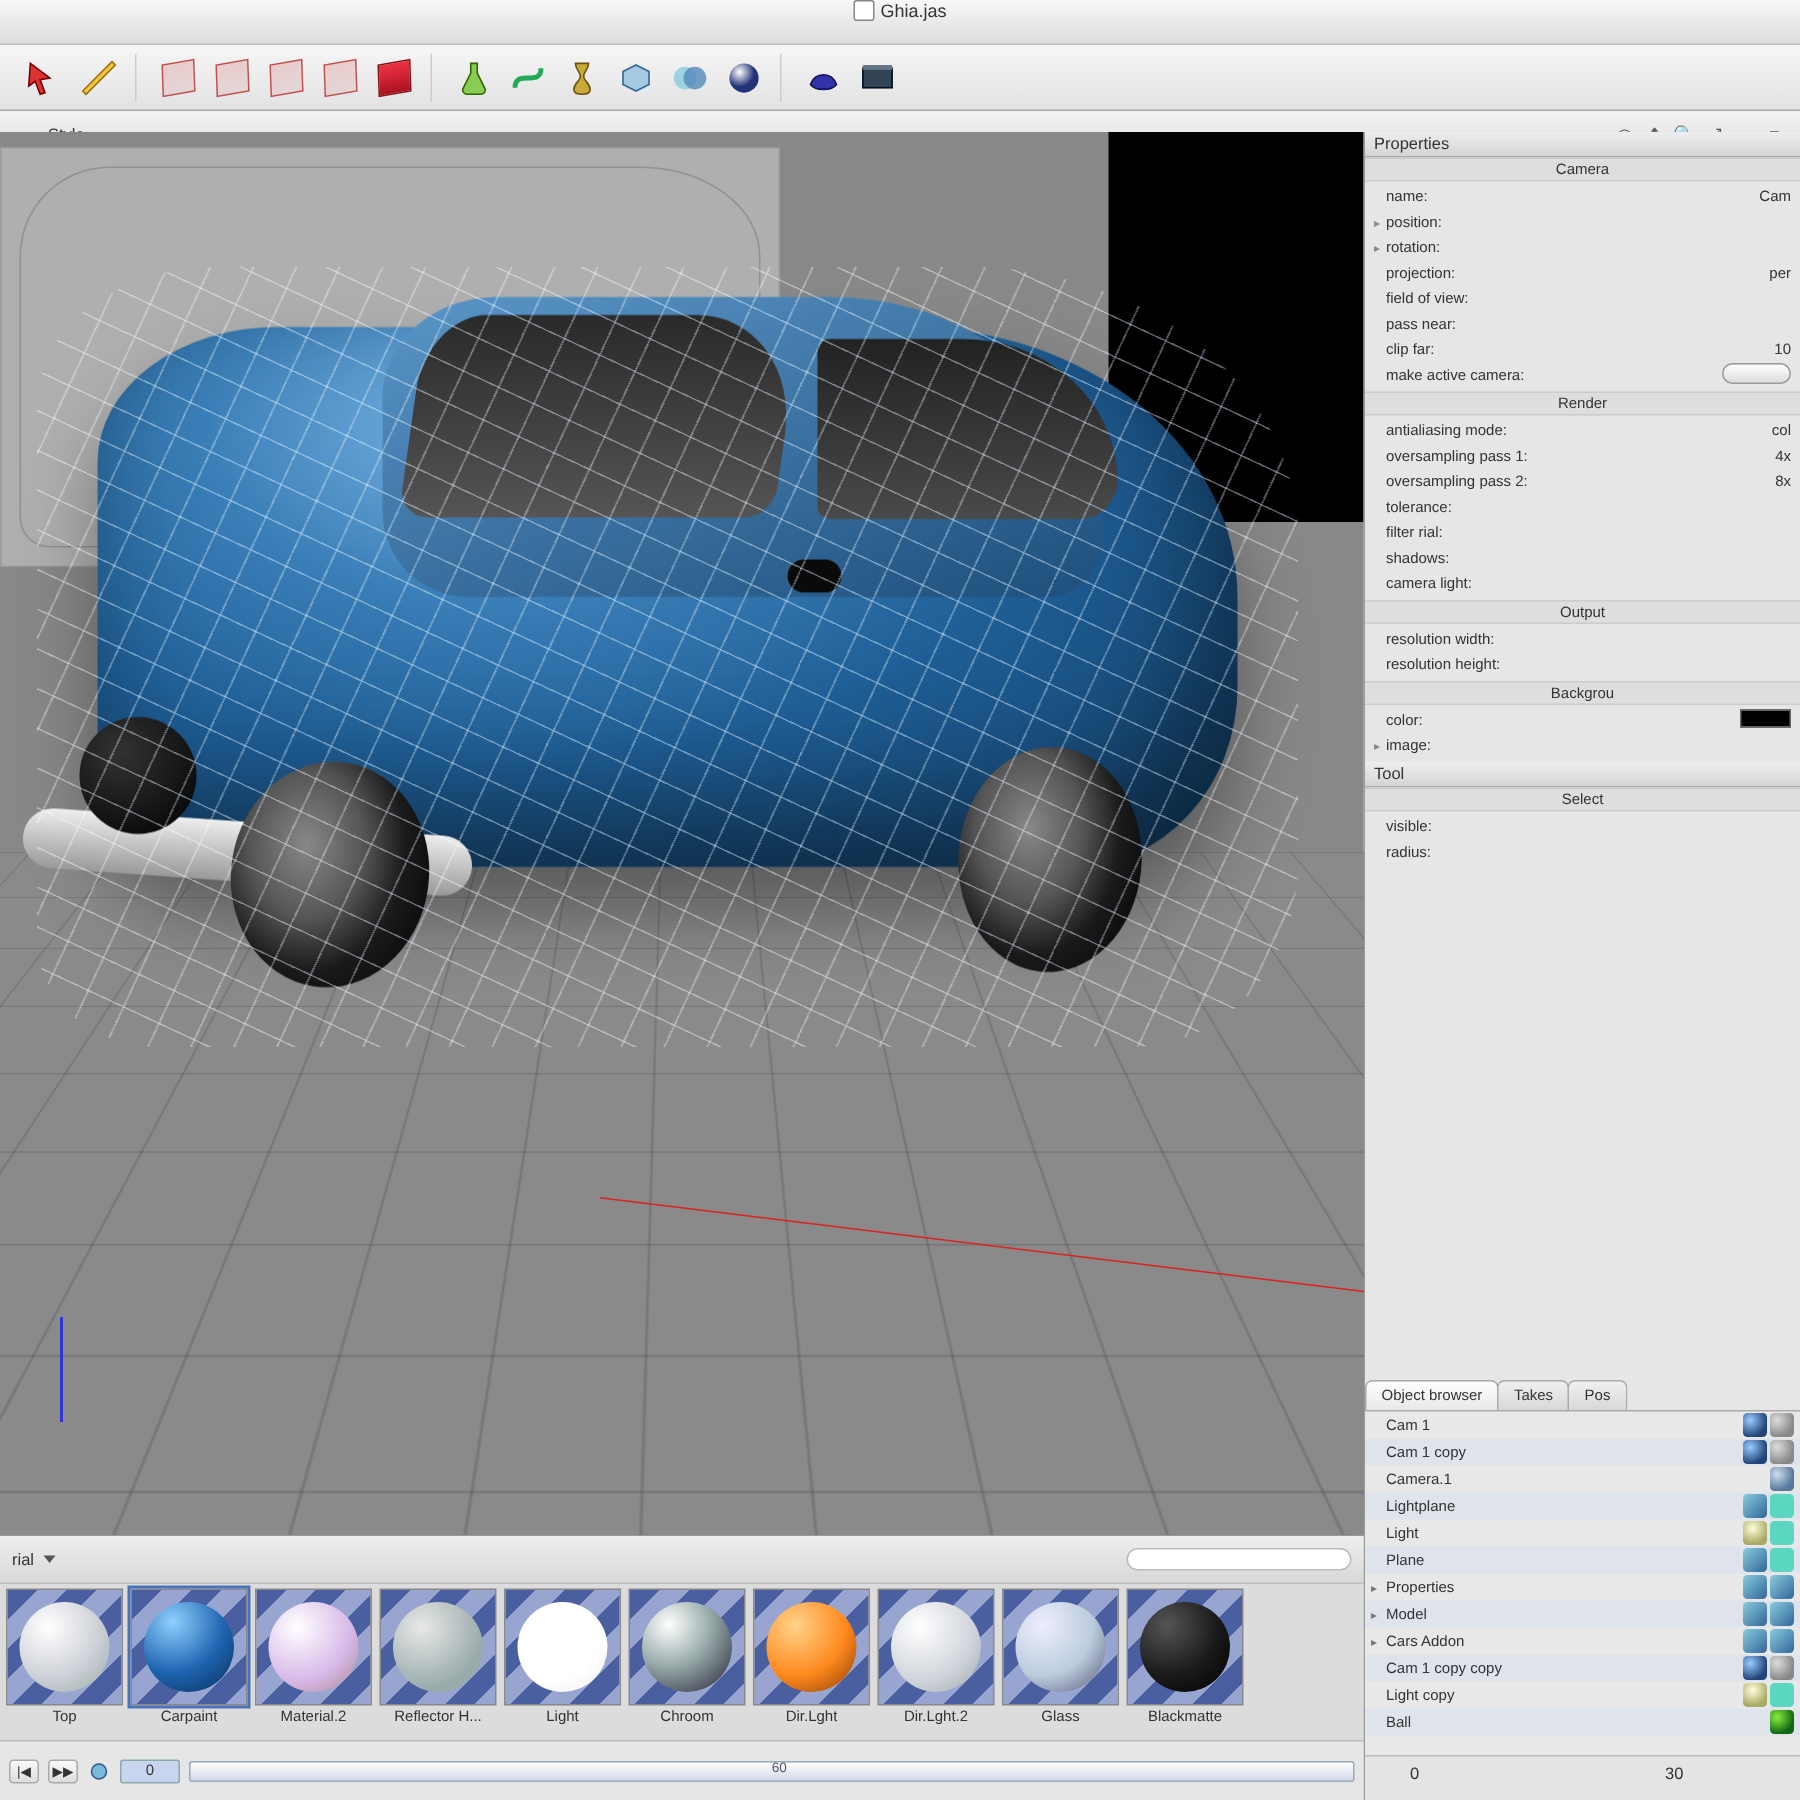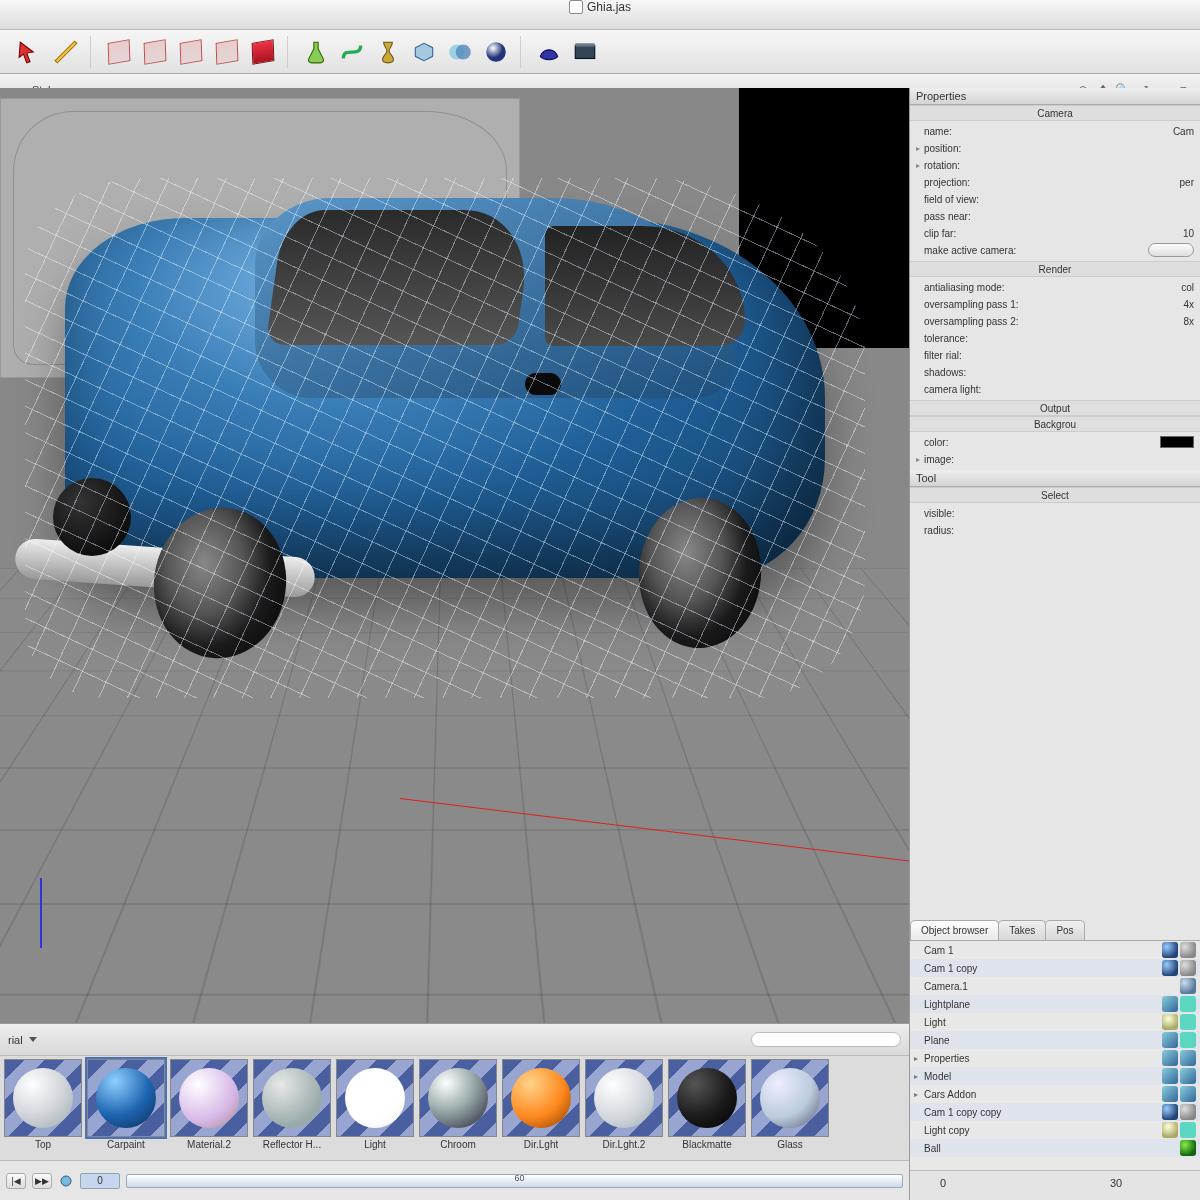--- a/index.html
+++ b/index.html
@@ -300,29 +300,29 @@
           <div class="lbl">Dir.Lght</div>
         </div>
         <div class="mat">
           <div class="sw">
             <div class="ball" style="background:radial-gradient(circle at 32% 28%,#fff,#d0d4da 60%,#9aa 100%)"></div>
           </div>
           <div class="lbl">Dir.Lght.2</div>
         </div>
         <div class="mat">
           <div class="sw">
+            <div class="ball" style="background:radial-gradient(circle at 30% 26%,#eef,#bcd 55%,#557 100%)"></div>
+          </div>
+          <div class="lbl">Glass</div>
+        </div>
+        <div class="mat">
+          <div class="sw">
             <div class="ball" style="background:radial-gradient(circle at 30% 26%,#555,#1a1a1a 55%,#000 100%)"></div>
           </div>
           <div class="lbl">Blackmatte</div>
-        </div>
-        <div class="mat">
-          <div class="sw">
-            <div class="ball" style="background:radial-gradient(circle at 30% 26%,#eef,#bcd 55%,#557 100%)"></div>
-          </div>
-          <div class="lbl">Glass</div>
         </div>
       </div>
 
     <div class="timeline">
       <div class="tbtn2">|◀</div>
       <div class="tbtn2">▶▶</div>
       <svg width="16" height="16">
           <circle cx="8" cy="8" r="5" fill="#7bd" stroke="#358"></circle>
         </svg>
       <div class="timefield">0</div>
@@ -409,20 +409,32 @@
           <span class="k">shadows:</span>
           <span class="v"></span>
         </div>
         <div class="prop">
           <span class="disclose"></span>
           <span class="k">camera light:</span>
           <span class="v"></span>
         </div>
       </div>
     <div class="section-title">Output</div>
+    <div class="prop-list" id="sec-output">
+        <div class="prop">
+          <span class="disclose"></span>
+          <span class="k">resolution width:</span>
+          <span class="v"></span>
+        </div>
+        <div class="prop">
+          <span class="disclose"></span>
+          <span class="k">resolution height:</span>
+          <span class="v"></span>
+        </div>
+      </div>
     <div class="section-title">Backgrou</div>
     <div class="prop-list" id="sec-bg">
         <div class="prop">
           <span class="disclose"></span>
           <span class="k">color:</span>
           <span class="v"><span class="swatch" style="background:#000"></span></span>
         </div>
         <div class="prop">
           <span class="disclose">▸</span>
           <span class="k">image:</span>

